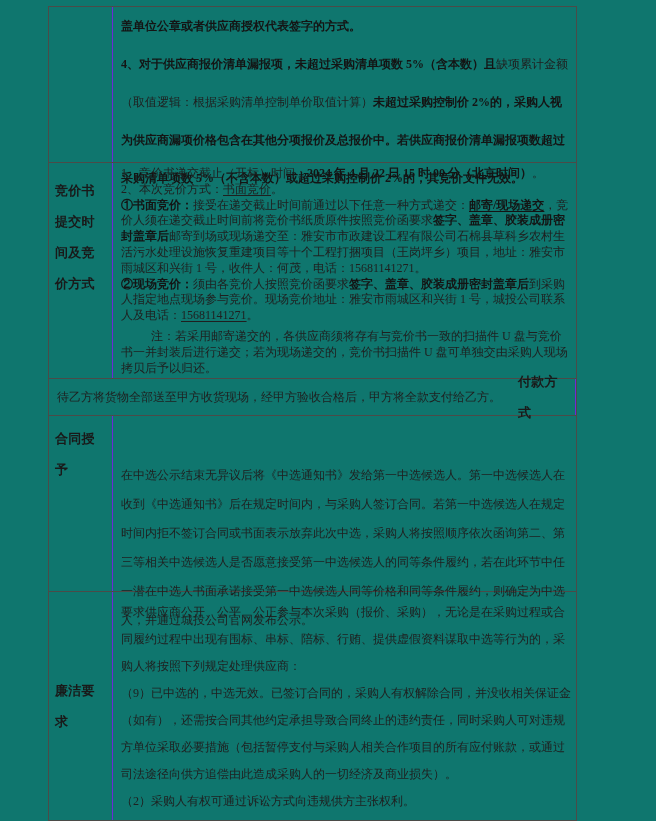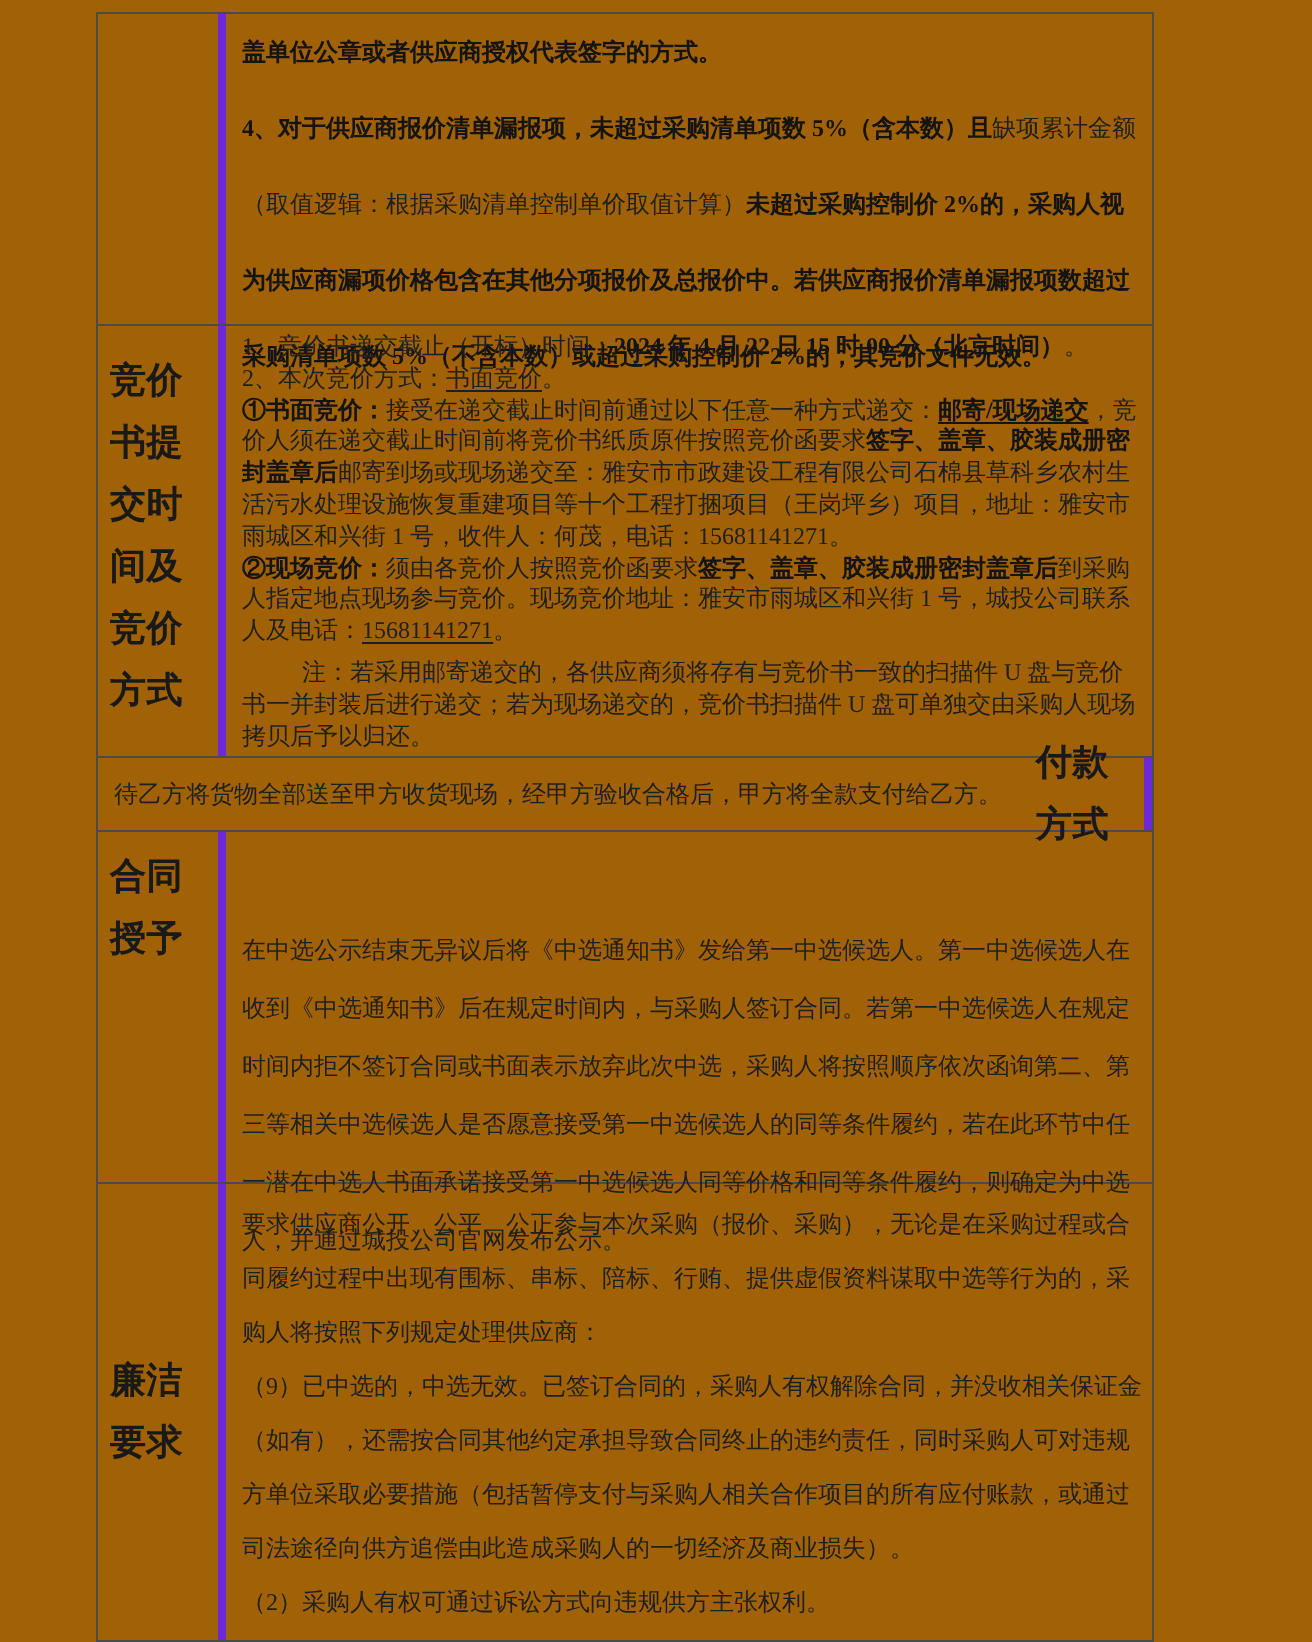--- a/index.html
+++ b/index.html
@@ -4,35 +4,35 @@
 <style>
   * { margin:0; padding:0; box-sizing:border-box; }
   html,body { width:656px; height:821px; }
   body {
     position:relative;
     background:#fbfbf9;
     font-family:"Liberation Serif","DejaVu Serif",serif;
     color:#1f1f1f;
     overflow:hidden;
   }
-  .page { position:absolute; inset:0; background:#a16207; }
+  .page { position:absolute; inset:0; background:#0f766e; }
   .doc-table {
     position:absolute; left:48px; top:6px; width:529px;
     border-left:1px solid #4b4b48;
     border-right:1px solid #4b4b48;
     border-top:1px solid #4b4b48;
   }
   .row { display:flex; border-bottom:1px solid #4b4b48; }
   .cell.label {
     width:64px; flex:0 0 64px;
-    border-right:4px solid #6d28d9;
-    font-weight:bold; font-size:18px; letter-spacing:0.2px;
+    border-right:1px solid #6d28d9;
+    font-weight:bold; font-size:13px; letter-spacing:0.2px;
     color:#191919;
     display:flex; flex-direction:column; align-items:flex-start;
-    padding-left:6px; padding-right:1px;
+    padding-left:6px; padding-right:17px;
     line-height:31px;
   }
   .cell.content { flex:1; padding-left:8px; padding-right:4px; }
   .cell.content p { font-size:12px; }
   .cell.content .b { font-weight:bold; color:#141414; }
   .cell.content .u { text-decoration:underline; text-underline-offset:2px; }
 
   
   .r1 { height:156px; }
   .r1 .content p { line-height:38px; }

